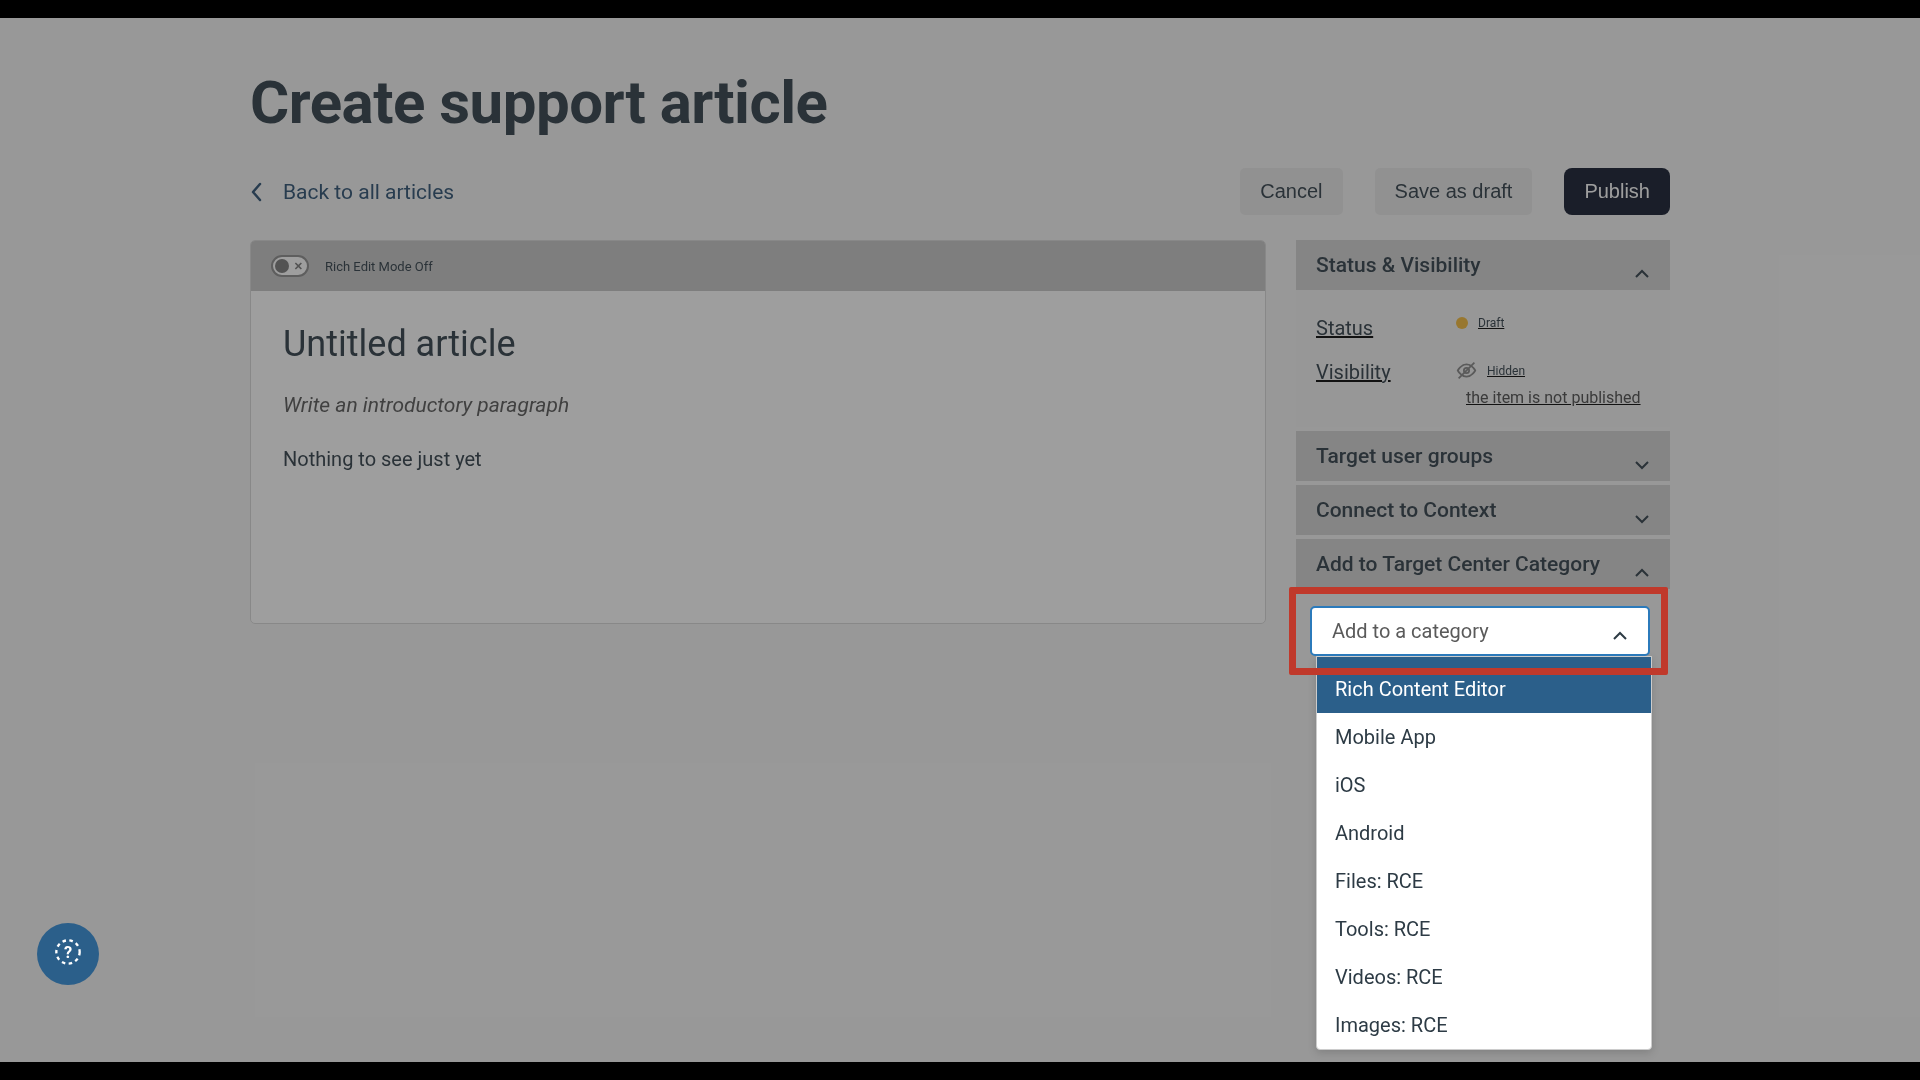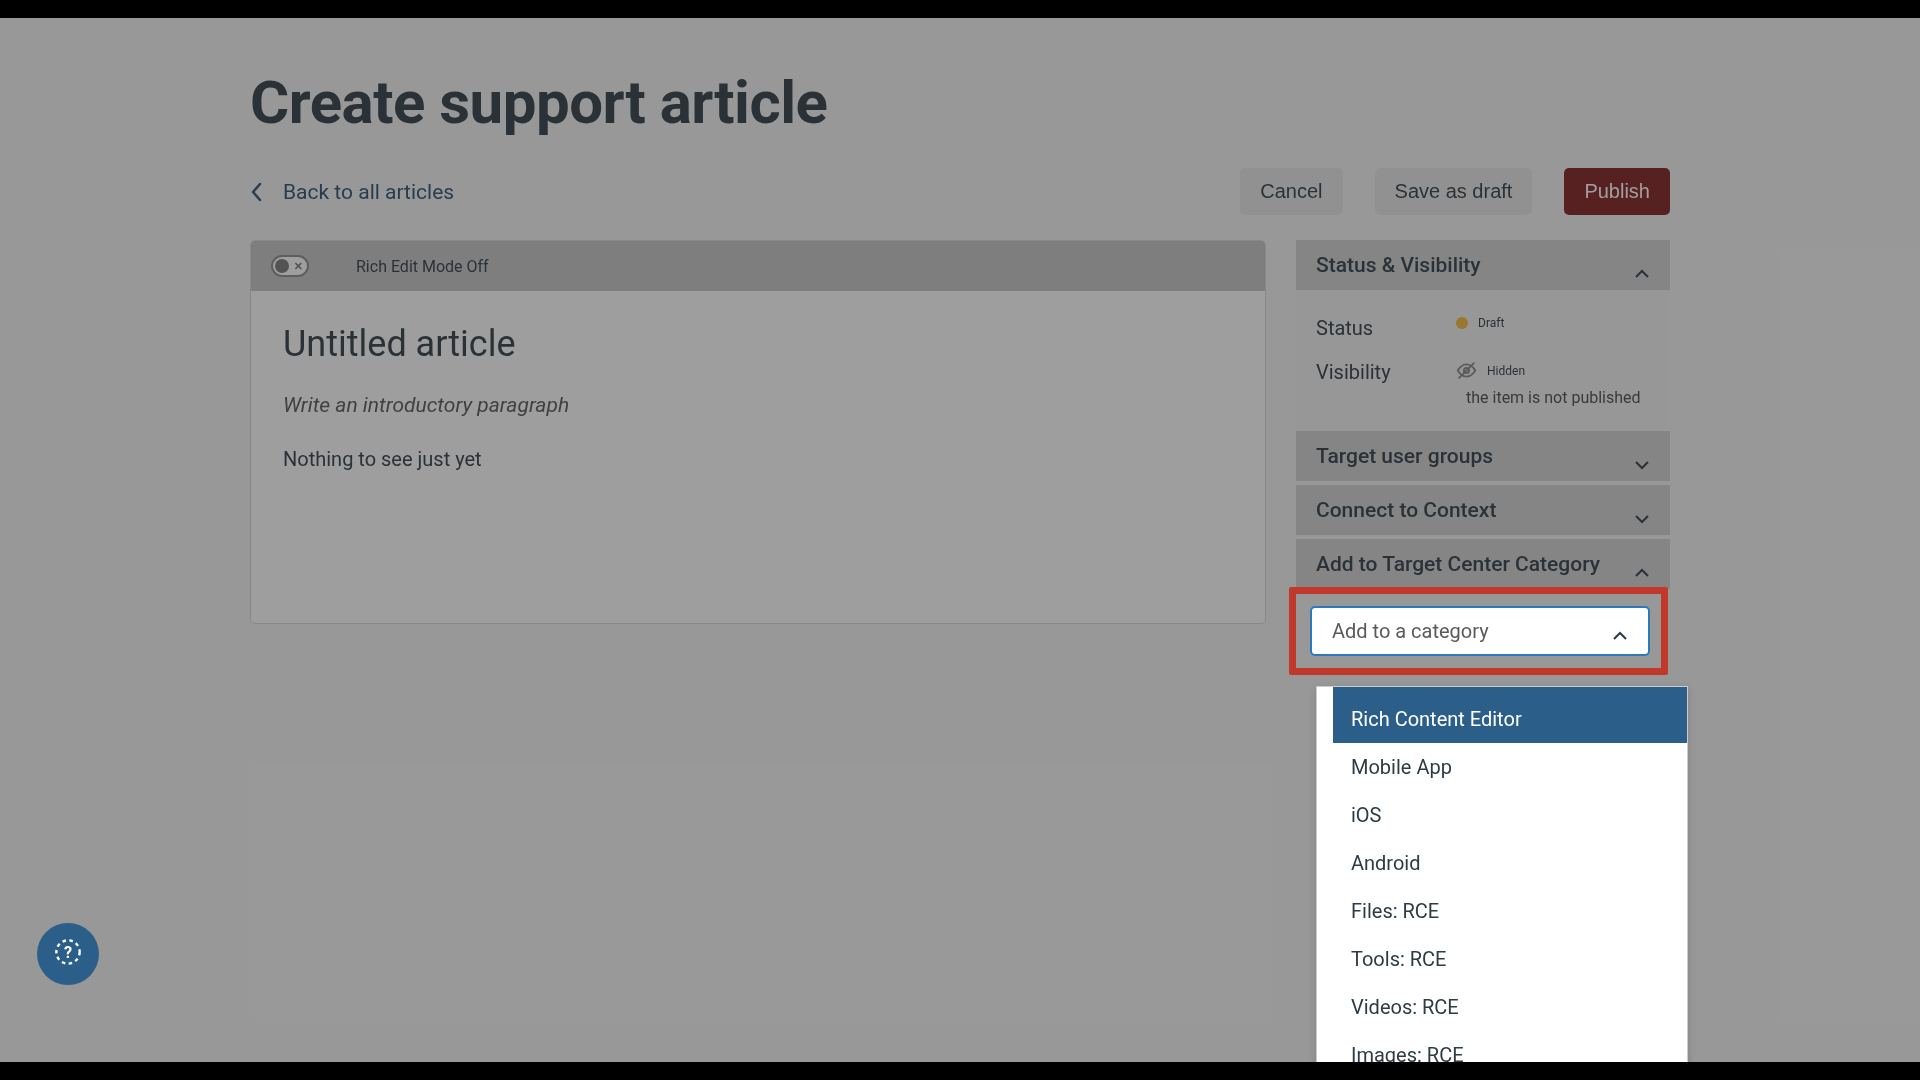--- a/index.html
+++ b/index.html
@@ -87,22 +87,23 @@
       cursor: pointer;
       border: none;
     }
 
     .btn-secondary {
       background: #e8e8e8;
       color: #2D3B45;
     }
 
     .btn-primary {
-      background: #7f1d1d;
+      background: #0f172a;
       color: #fff;
+      border-radius: 8px;
     }
 
     .main-columns {
       display: flex;
       gap: 30px;
       align-items: flex-start;
     }
 
     .editor-column {
       flex: 1;
@@ -140,23 +141,22 @@
     }
     .toggle-x {
       position: absolute;
       right: 4px;
       color: #777;
       font-size: 11px;
       font-weight: bold;
     }
 
     .toolbar-label {
-      font-size: 16px;
-      color: #2D3B45;
-      margin-left: 31px;
+      font-size: 13px;
+      color: #2D3B45;
     }
 
     .editor-body {
       padding: 32px;
     }
 
     .article-title {
       font-size: 36px;
       font-weight: 400;
       color: #2D3B45;
@@ -192,20 +192,21 @@
       align-items: center;
       font-size: 21px;
       color: #2D3B45;
       font-weight: 500;
       cursor: pointer;
     }
 
     .panel-body {
       background: #f2f2f2;
       padding: 16px 20px 20px 20px;
+      text-decoration: underline;
     }
 
     .panel-row {
       display: flex;
       align-items: flex-start;
       padding: 10px 0;
     }
     .panel-row-label {
       width: 140px;
       font-size: 20px;
@@ -470,21 +471,21 @@
 
   <div class="category-select" style="left:1310px; top:588px; width:340px; height:50px;">
     <span class="category-select-text">Add to a category</span>
     <span class="chevron-up">
       <svg viewBox="0 0 16 10">
           <polyline points="2,8 8,2 14,8" fill="none" stroke="#2D3B45" stroke-width="2"></polyline>
         </svg>
     </span>
   </div>
 
-  <div class="dropdown" style="left:1316px; top:668px; width:372px;padding-left:16px;">
+  <div class="dropdown" style="left:1316px; top:638px; width:336px;">
     <div class="dropdown-item selected" style="padding-top:20px;">Rich Content Editor</div>
     <div class="dropdown-item">Mobile App</div>
     <div class="dropdown-item">iOS</div>
     <div class="dropdown-item">Android</div>
     <div class="dropdown-item">Files: RCE</div>
     <div class="dropdown-item">Tools: RCE</div>
     <div class="dropdown-item">Videos: RCE</div>
     <div class="dropdown-item">Images: RCE</div>
   </div>
 

